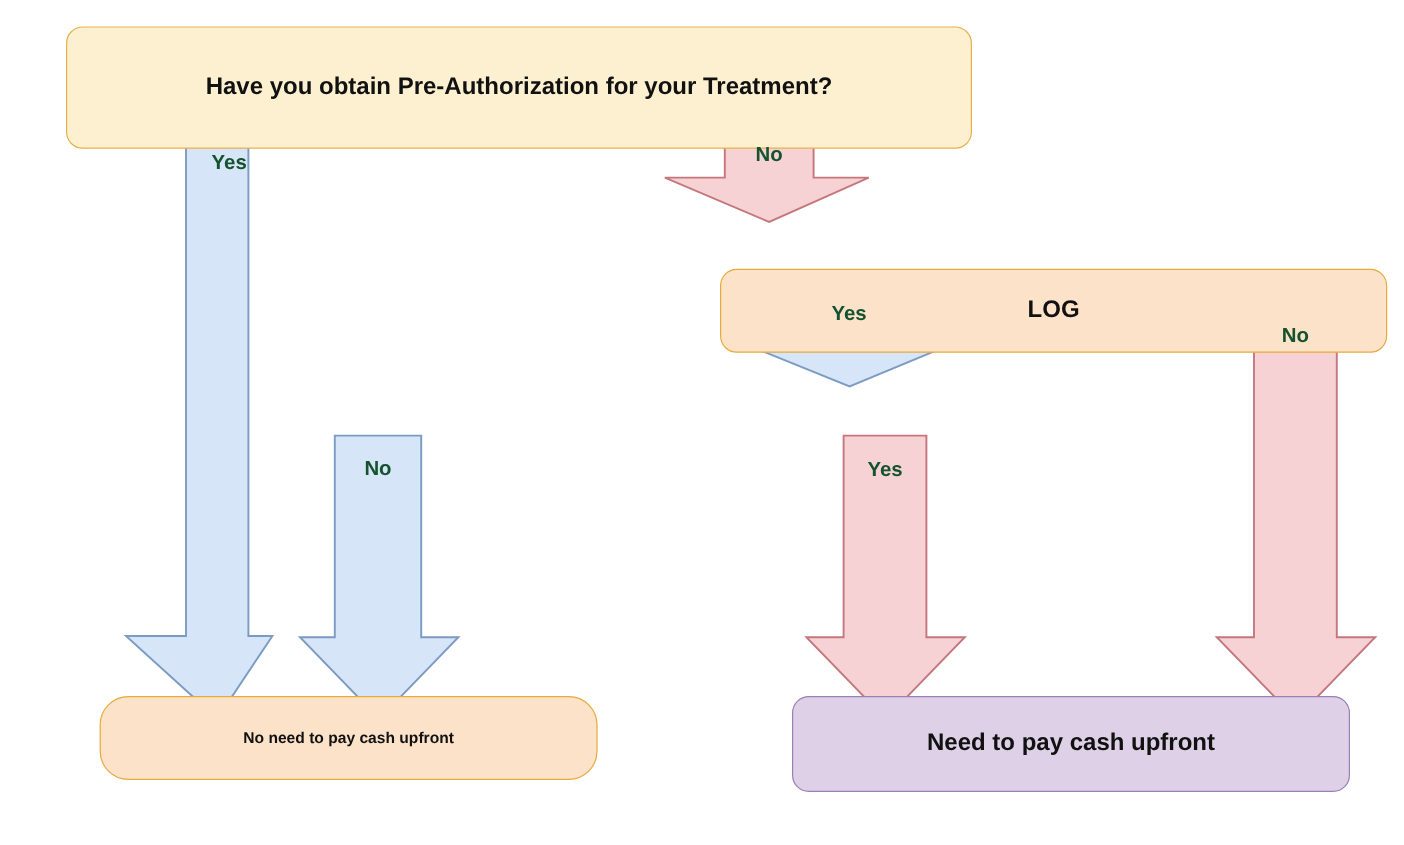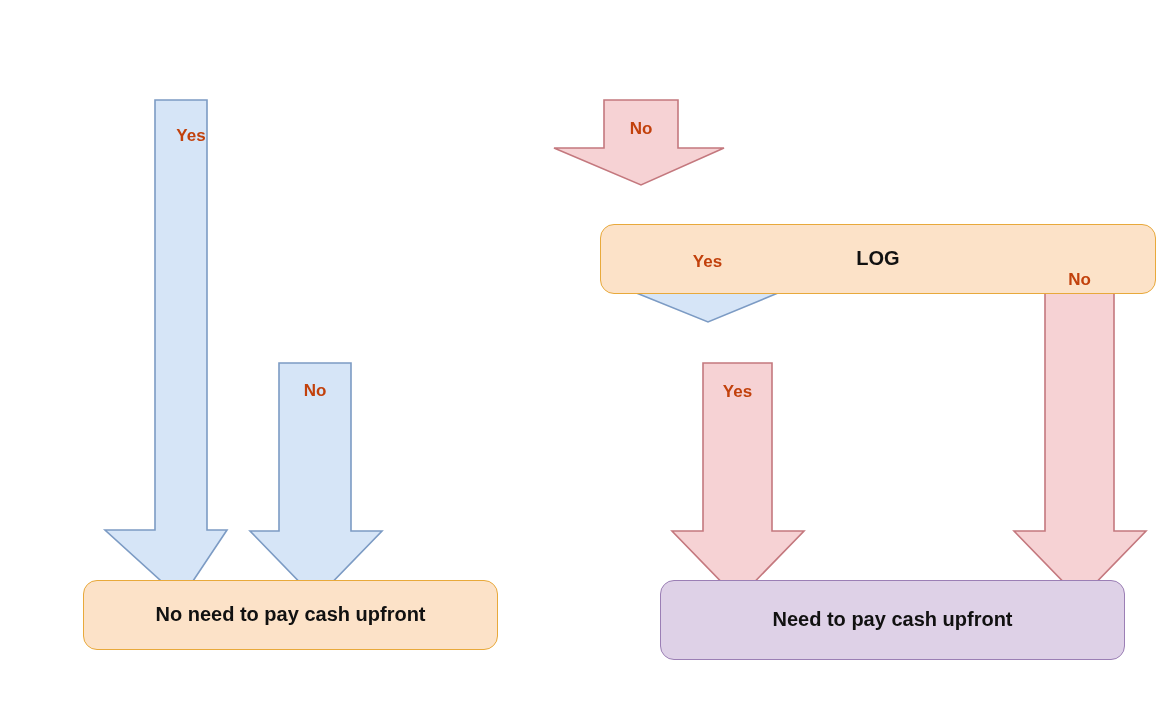--- a/index.html
+++ b/index.html
@@ -64,21 +64,21 @@
   .arrow {
     position: absolute;
     z-index: 2;
   }
   .arrow svg { display: block; width: 100%; height: 100%; overflow: visible; }
   .arrow-label {
     position: absolute;
     z-index: 6;
     font-size: 17px;
     font-weight: bold;
-    color: #c2410c;
+    color: #14532d;
     white-space: nowrap;
     text-align: center;
   }
 </style>
 </head>
 <body>
 
 <div id="canvas">
 
   <div class="arrow" style="left:104px; top:100px; width:124px; height:500px;">
@@ -116,27 +116,30 @@
   </div>
   <div class="arrow-label" style="left:279px; top:381px; width:72px;">No</div>
 
   <div class="arrow" style="left:670px; top:363px; width:136px; height:237px;">
     <svg viewBox="0 0 136 237" preserveAspectRatio="none">
       <polygon points="33,0 102,0 102,168 134,168 68,236 2,168 33,168" fill="#F6D2D4" stroke="#C4787E" stroke-width="1.6"></polygon>
     </svg>
   </div>
   <div class="arrow-label" style="left:703px; top:382px; width:69px;">Yes</div>
 
+  <div class="node node-start" style="left:55px; top:22px; width:755px; height:102px; font-size:20px;">
+    <span>Have you obtain Pre-Authorization for your Treatment?</span>
+  </div>
 
   <div class="node node-log" style="left:600px; top:184px; width:556px; height:70px; font-size:20px;">
     <span>LOG</span>
   </div>
 
 
-  <div class="node node-out-no" style="left:83px; top:580px; width:415px; height:70px; font-size:20px;">
+  <div class="node node-out-no" style="left:83px; top:580px; width:415px; height:70px; font-size:13px;border-radius:24px;">
     <span>No need to pay cash upfront</span>
   </div>
 
   <div class="node node-out-yes" style="left:660px; top:580px; width:465px; height:80px; font-size:20px;">
     <span>Need to pay cash upfront</span>
   </div>
 
 </div>
 
 </body></html>

